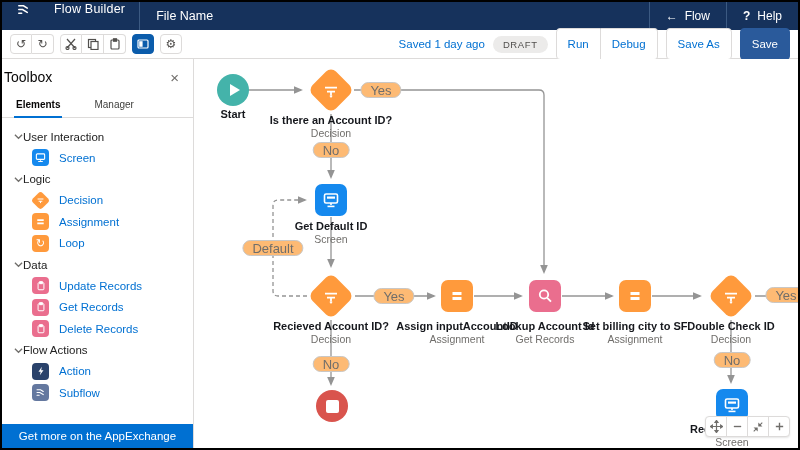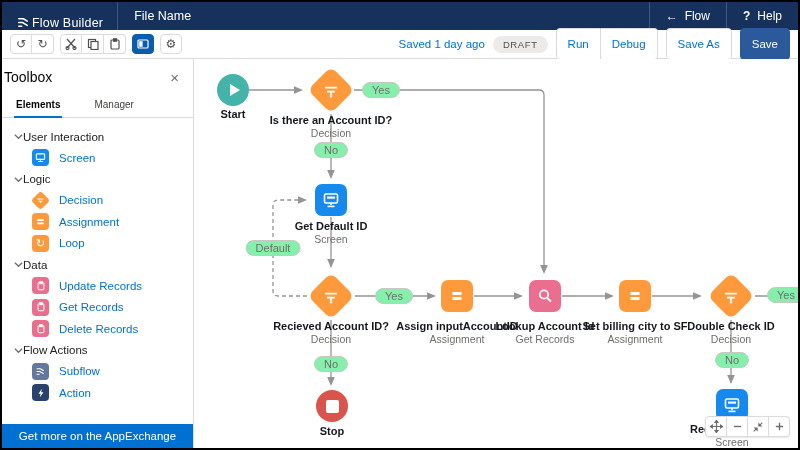--- a/index.html
+++ b/index.html
@@ -1,19 +1,19 @@
 <!DOCTYPE html>
 <html><head>
 <meta charset="utf-8">
 <style>
   html,body{margin:0;padding:0;background:#e5e5e5;font-family:"Liberation Sans",sans-serif;}
   .frame{position:relative;width:800px;height:450px;box-sizing:border-box;border:2px solid #000;background:#fff;overflow:hidden;}
   
   .appbar{height:28px;background:#16325c;display:flex;align-items:stretch;color:#fff;}
-  .appbar .brand{display:flex;align-items:flex-end;gap:1px;padding:0 14px;}
+  .appbar .brand{display:flex;align-items:flex-start;gap:23px;padding:0 14px;}
   .appbar .logo{display:flex;align-items:center;}
   .appbar .title{font-size:12.5px;letter-spacing:.2px;}
   .vdiv{width:1px;background:#3c5a82;}
   .appbar .file{display:flex;align-items:center;padding:0 16px;font-size:12.5px;flex:1;}
   .appbar .hbtn{display:flex;align-items:center;gap:7px;padding:0 16px;font-size:12px;cursor:pointer;}
   
   .toolbar{height:29px;background:#fff;border-bottom:1px solid #dddbda;display:flex;align-items:center;padding:0 8px;gap:6px;box-sizing:border-box;}
   .btngrp{display:flex;}
   .tbtn{width:22px;height:20px;border:1px solid #dddbda;background:#fff;display:flex;align-items:center;justify-content:center;color:#514f4d;font-size:12px;cursor:pointer;box-sizing:border-box;}
   .btngrp .tbtn+.tbtn{border-left:none;}
@@ -55,21 +55,21 @@
   .wires{position:absolute;left:0;top:0;}
   .cnode{position:absolute;transform:translate(-50%,-50%);display:flex;align-items:center;justify-content:center;}
   .nsq{width:32px;height:32px;border-radius:7px;}
   .ndia{width:33px;height:33px;border-radius:7px;transform:rotate(45deg);}
   .ndia>*{transform:rotate(-45deg);}
   .ncir{width:32px;height:32px;border-radius:50%;}
   .bg-teal{background:#44b3aa;} .bg-red{background:#d9544d;}
   .nlabel{position:absolute;width:150px;transform:translateX(-50%);text-align:center;}
   .nlabel .t1{font-size:11px;font-weight:bold;color:#16181d;line-height:13px;}
   .nlabel .t2{font-size:10.5px;color:#706e6b;line-height:13px;}
-  .pill{position:absolute;transform:translate(-50%,-50%);background:#86efac;border:1px solid #c9c7c5;border-radius:9px;font-size:11px;color:#706e6b;padding:1.5px 9px;line-height:11px;}
+  .pill{position:absolute;transform:translate(-50%,-50%);background:#fdba74;border:1px solid #c9c7c5;border-radius:9px;font-size:13px;color:#706e6b;padding:1.5px 9px;line-height:11px;}
   .playtri{width:0;height:0;border-left:10px solid #fff;border-top:6px solid transparent;border-bottom:6px solid transparent;margin-left:3px;}
   .stopsq{width:13px;height:13px;background:#fff;border-radius:2px;}
   .zoombar{position:absolute;left:511px;top:357px;display:flex;background:#fff;border:1px solid #dddbda;border-radius:4px;box-shadow:0 1px 2px rgba(0,0,0,.1);}
   .zbtn{width:20px;height:19px;display:flex;align-items:center;justify-content:center;color:#706e6b;cursor:pointer;}
   .zbtn+.zbtn{border-left:1px solid #dddbda;}
   .rec-part{position:absolute;left:496px;top:364px;font-size:11px;font-weight:bold;color:#16181d;}
 </style>
 </head>
 <body>
 
@@ -266,38 +266,38 @@
           <span class="lbl">Delete Records</span>
         </div>
 
         <div class="sect">
           <svg width="9" height="9" viewBox="0 0 10 10">
               <path d="M1,3 L5,7 L9,3" stroke="#706e6b" stroke-width="1.4" fill="none"></path>
             </svg>
           <span>Flow Actions</span>
         </div>
         <div class="item">
+          <span class="mini c-action">
+              <svg width="10" height="10" viewBox="0 0 12 12">
+                <path d="M7,1 L3,7 h2.6 L4.6,11 L9,5 H6.2 Z" fill="#fff"></path>
+              </svg>
+            </span>
+          <span class="lbl">Action</span>
+        </div>
+        <div class="item">
           <span class="mini c-subflow">
               <svg width="11" height="11" viewBox="0 0 16 16">
                 <g stroke="#fff" stroke-width="1.7" fill="none" stroke-linecap="round">
                   <path d="M3,4 h5 l4,2.5"></path>
                   <path d="M3,8 h4 l5,3"></path>
                   <path d="M3,12 h3"></path>
                 </g>
               </svg>
             </span>
           <span class="lbl">Subflow</span>
-        </div>
-        <div class="item">
-          <span class="mini c-action">
-              <svg width="10" height="10" viewBox="0 0 12 12">
-                <path d="M7,1 L3,7 h2.6 L4.6,11 L9,5 H6.2 Z" fill="#fff"></path>
-              </svg>
-            </span>
-          <span class="lbl">Action</span>
         </div>
 
       </div>
       <div class="tbfoot">Get more on the AppExchange</div>
     </aside>
 
     <div class="canvas">
       <svg class="wires" width="605" height="389" viewBox="0 0 605 389">
         <defs>
           <marker id="arr" markerWidth="8" markerHeight="8" refX="5.5" refY="3" orient="auto">
@@ -423,23 +423,20 @@
           </div>
       </div>
       <div class="nlabel" style="left:537px;top:261px;">
         <div class="t1">Double Check ID</div>
         <div class="t2">Decision</div>
       </div>
 
       <div class="cnode ncir bg-red" style="left:138px;top:347px;">
           <span class="stopsq"></span>
         </div>
-      <div class="nlabel" style="left:138px;top:366px;">
-          <div class="t1">Stop</div>
-        </div>
 
       <div class="cnode nsq c-screen" style="left:538px;top:346px;">
         <svg width="18" height="18" viewBox="0 0 18 18">
             <g fill="none" stroke="#fff" stroke-width="1.6">
               <rect x="2.5" y="3" width="13" height="9" rx="1.5"></rect>
               <rect x="5" y="5.5" width="8" height="2.2" fill="#fff" stroke="none"></rect>
               <path d="M9,12 v2"></path>
               <path d="M5.5,15.4 h7"></path>
             </g>
           </svg>

